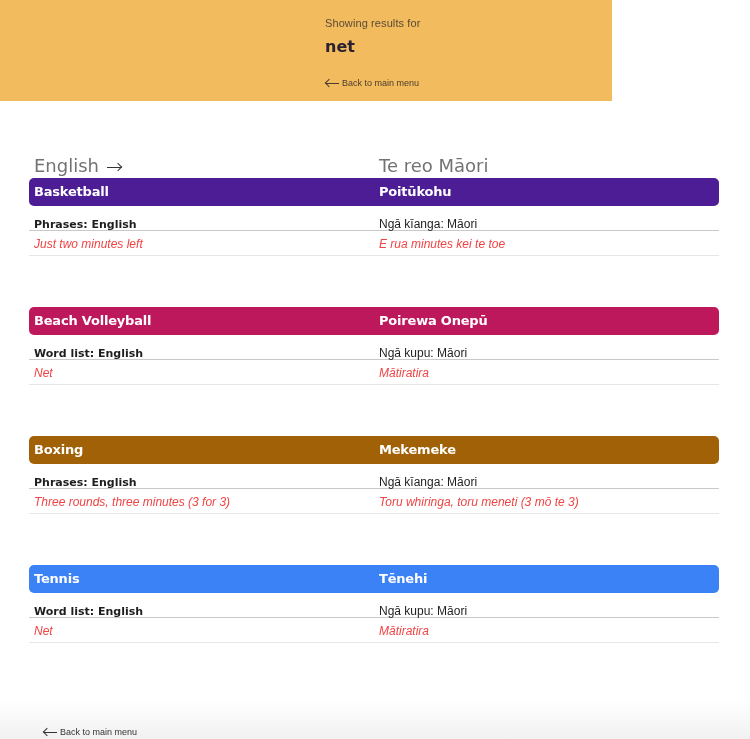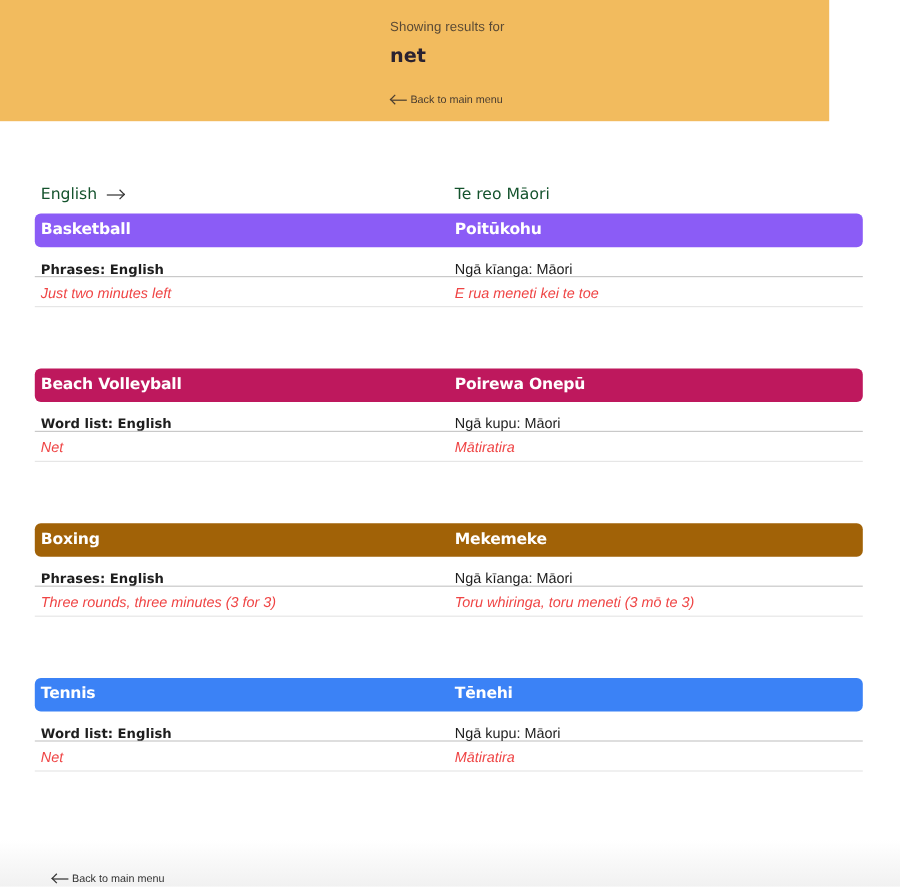--- a/index.html
+++ b/index.html
@@ -1,32 +1,32 @@
 <!DOCTYPE html>
 <html><head>
   <meta charset="utf-8">
   <style>
     * { box-sizing: border-box; margin: 0; padding: 0; }
     html, body { width: 750px; height: 739px; overflow: hidden; background: #ffffff; }
     body { font-family: "Liberation Sans", sans-serif; color: #222; position: relative; }
 
     .hero {
-      position: absolute; left: 0; top: 0; width: 691px; height: 101px;
+      position: absolute; left: 0; top: 0; width: 612px; height: 101px;
       background: #f2bb5e;
     }
     .hero-inner { position: absolute; left: 325px; top: 17px; }
     .hero-sub { font-size: 11px; color: #5a4a35; letter-spacing: 0.1px; }
     .hero-term { font-family: "DejaVu Sans", sans-serif; font-weight: bold; font-size: 16px; color: #2a2230; margin-top: 8px; }
     .back-link { display: flex; align-items: center; font-size: 9px; color: #4a3d30; margin-top: 22px; cursor: pointer; text-decoration: none; }
     .back-link .arrow { display: inline-block; width: 14px; height: 8px; position: relative; margin-right: 3px; }
     .back-link .arrow::before { content: ""; position: absolute; left: 1px; top: 4px; width: 13px; height: 1px; background: currentColor; }
     .back-link .arrow::after { content: ""; position: absolute; left: 1px; top: 1px; width: 5px; height: 5px; border-left: 1px solid currentColor; border-bottom: 1px solid currentColor; transform: rotate(45deg); transform-origin: center; }
 
     .col-headers { position: absolute; top: 155px; left: 34px; width: 690px; height: 18px; }
-    .col-head { position: absolute; top: 0; font-family: "DejaVu Sans", sans-serif; font-size: 13px; color: #14532d; }
+    .col-head { position: absolute; top: 0; font-family: "DejaVu Sans", sans-serif; font-size: 18px; color: #737373; }
     .col-head.en { left: 0; }
     .col-head.mi { left: 345px; }
     .col-head .right-arrow { display: inline-block; width: 15px; height: 10px; position: relative; margin-left: 8px; vertical-align: middle; }
     .col-head .right-arrow::before { content: ""; position: absolute; left: 0; top: 5px; width: 14px; height: 1px; background: #333; }
     .col-head .right-arrow::after { content: ""; position: absolute; right: 1px; top: 2px; width: 5px; height: 5px; border-right: 1px solid #333; border-top: 1px solid #333; transform: rotate(45deg); }
 
     .section { position: absolute; left: 29px; width: 690px; }
     .sec-bar { height: 28px; border-radius: 5px; position: relative; }
     .sec-bar span { position: absolute; top: 6px; font-family: "DejaVu Sans", sans-serif; font-weight: bold; font-size: 13px; color: #ffffff; letter-spacing: -0.2px; }
     .sec-bar .en { left: 5px; }
@@ -60,31 +60,31 @@
 </header>
 
 <div class="col-headers">
   <div class="col-head en">
     <span>English</span><span class="right-arrow"></span>
   </div>
   <div class="col-head mi">Te reo Māori</div>
 </div>
 
 <section class="section" style="top:178px;">
-  <div class="sec-bar" style="background:#8b5cf6;">
+  <div class="sec-bar" style="background:#4c1d95;">
     <span class="en">Basketball</span>
     <span class="mi">Poitūkohu</span>
   </div>
   <div class="sub-row">
     <span class="en">Phrases: English</span>
     <span class="mi">Ngā kīanga: Māori</span>
   </div>
   <div class="entry-row">
     <span class="en">Just two minutes left</span>
-    <span class="mi">E rua meneti kei te toe</span>
+    <span class="mi">E rua minutes kei te toe</span>
   </div>
 </section>
 
 <section class="section" style="top:307px;">
   <div class="sec-bar" style="background:#be185d;">
     <span class="en">Beach Volleyball</span>
     <span class="mi">Poirewa Onepū</span>
   </div>
   <div class="sub-row">
     <span class="en">Word list: English</span>

